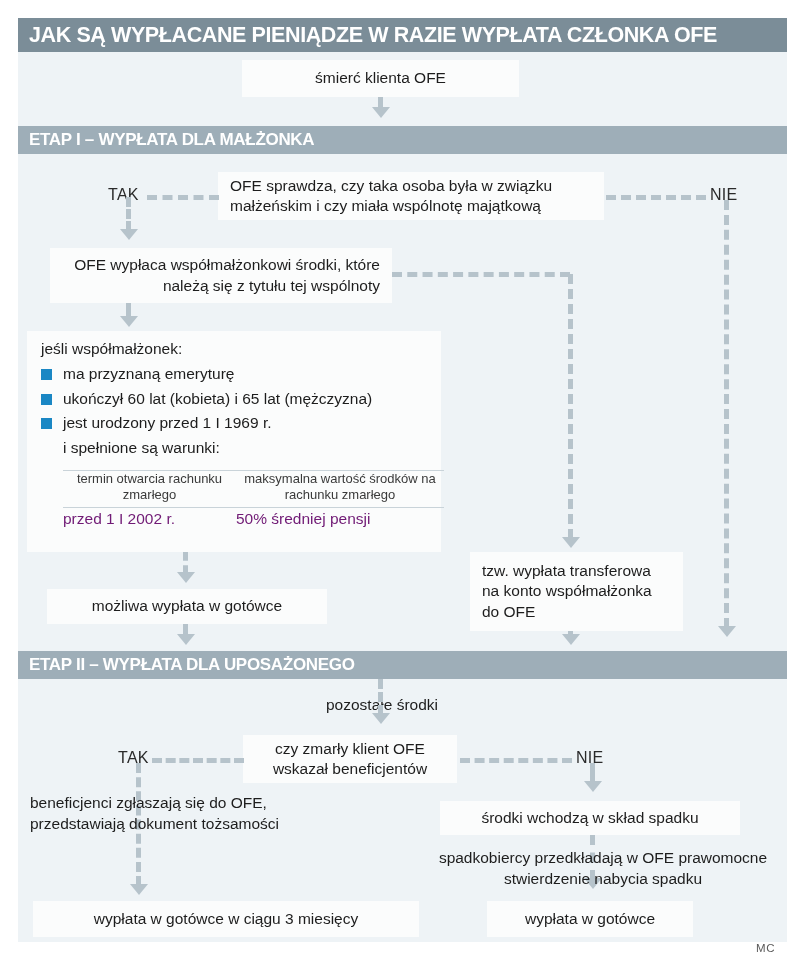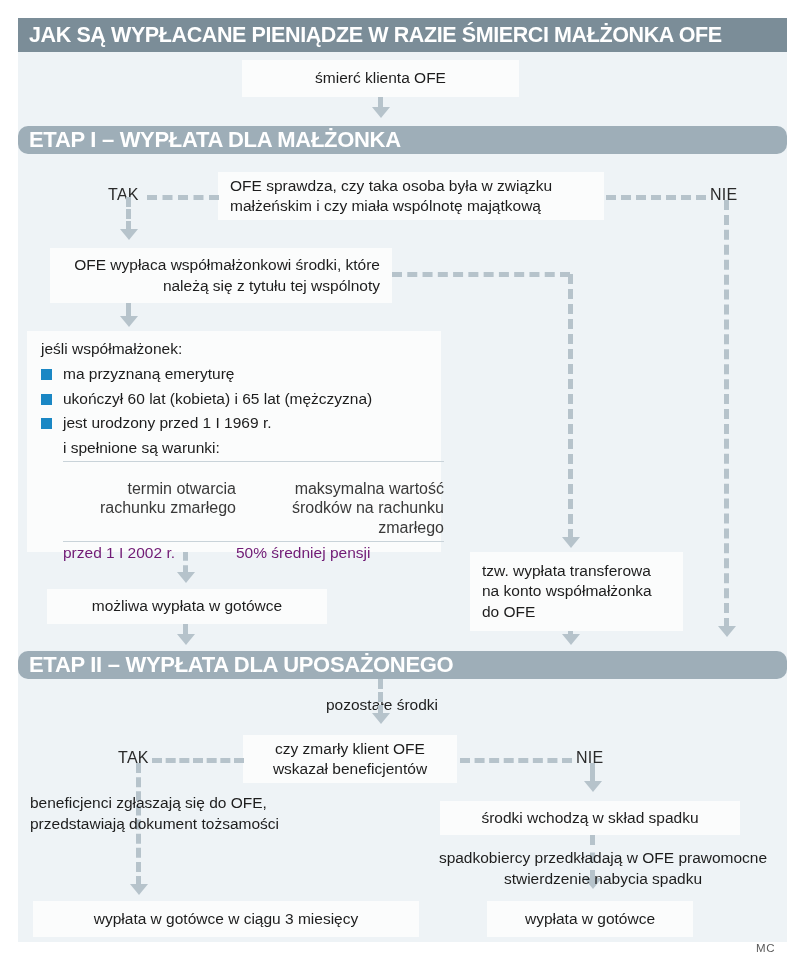--- a/index.html
+++ b/index.html
@@ -37,26 +37,25 @@
     white-space:nowrap;
   }
   .stagebar{
     position:absolute;
     left:18px;
     width:769px; height:28px;
     background:#9eaeb8;
     color:#ffffff;
     display:flex; align-items:center;
     font-weight:bold;
-    font-size:22px;
+    font-size:17px;
     letter-spacing:-0.3px;
     padding-left:11px;
     box-sizing:border-box;
     white-space:nowrap;
-    border-radius:10px;
   }
   #stage1bar{ top:126px; }
   #stage2bar{ top:651px; }
 
   
   .box{
     position:absolute;
     background:#fbfcfc;
     color:#1d1d1d;
     font-size:15.5px;
@@ -119,35 +118,35 @@
   }
   #condbox li:before{
     content:"";
     position:absolute;
     left:0; top:4px;
     width:11px;height:11px;
     background:#1a87c4;
   }
   #condbox .sub{
     font-size:15.5px; color:#1d1d1d;
-    padding-left:22px; margin-top:2px; margin-bottom:4px;
+    padding-left:22px; margin-top:2px; margin-bottom:13px;
   }
   table.cond{
     border-collapse:collapse;
     width:381px;
     margin-left:22px;
     table-layout:fixed;
   }
   table.cond th{
     font-weight:normal;
-    font-size:16px;
+    font-size:13px;
     line-height:1.22;
     color:#3a3a3a;
-    text-align:right;
-    padding:17px 0 4px 0;
+    text-align:center;
+    padding:0 0 4px 0;
     vertical-align:top;
     border-top:1px solid #c9d3d9;
     border-bottom:1px solid #c9d3d9;
   }
   table.cond td{
     font-size:15.5px;
     color:#701a75;
     padding:2px 0;
     border-bottom:1px solid #dfe6ea;
     vertical-align:middle;
@@ -165,21 +164,21 @@
     letter-spacing:0.5px;
   }
 </style>
 </head>
 <body>
 
 <div id="canvas">
 
   <div class="panel"></div>
 
-  <div class="titlebar">JAK SĄ WYPŁACANE PIENIĄDZE W RAZIE ŚMIERCI MAŁŻONKA OFE</div>
+  <div class="titlebar">JAK SĄ WYPŁACANE PIENIĄDZE W RAZIE WYPŁATA CZŁONKA OFE</div>
 
   <div class="box center" id="startbox" style="left:242px;top:60px;width:277px;height:37px;">śmierć klienta OFE</div>
   <div class="vdash" style="left:378px;top:97px;height:12px;"></div>
   <div class="arrow" style="left:372px;top:107px;"></div>
 
   <div class="stagebar" id="stage1bar">ETAP I – WYPŁATA DLA MAŁŻONKA</div>
 
   <div class="box" id="q1box" style="left:218px;top:172px;width:386px;height:48px;">OFE sprawdza, czy taka osoba była w związku małżeńskim i czy miała wspólnotę majątkową</div>
 
   <div class="yn" style="left:108px;top:186px;">TAK</div>

